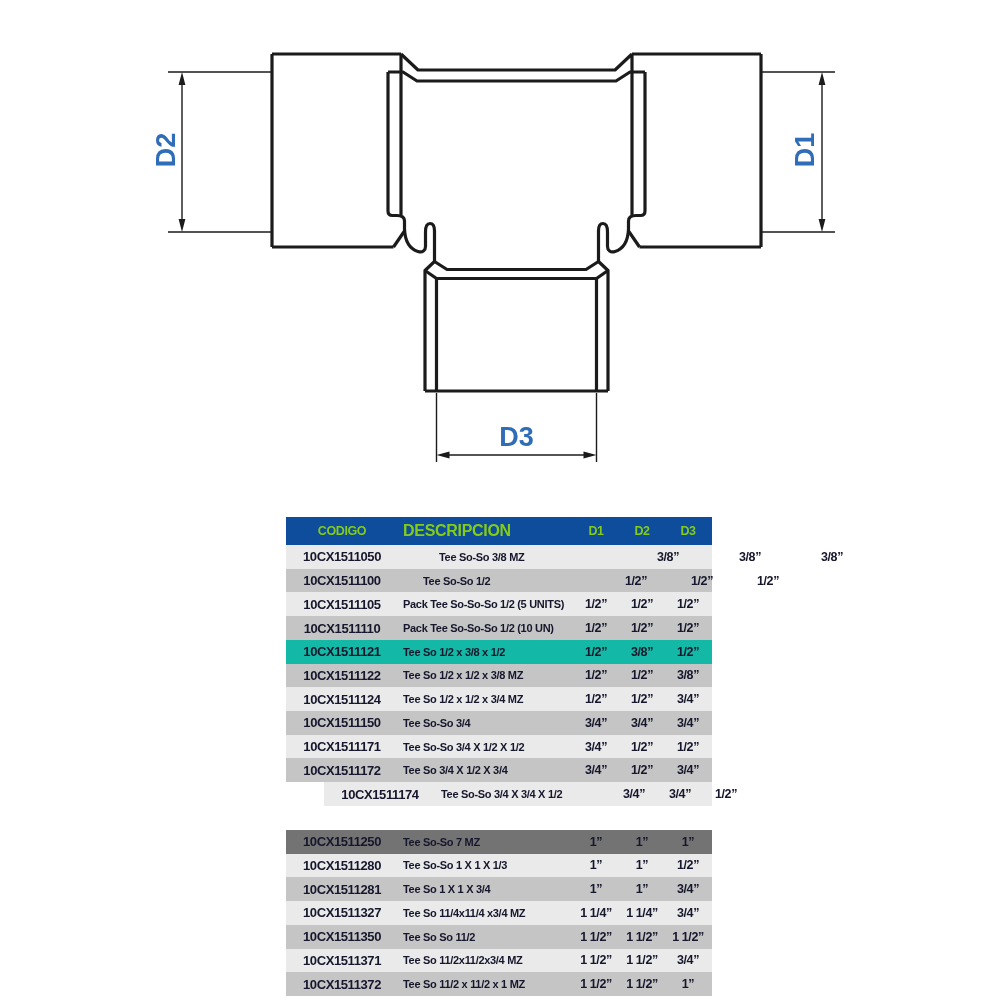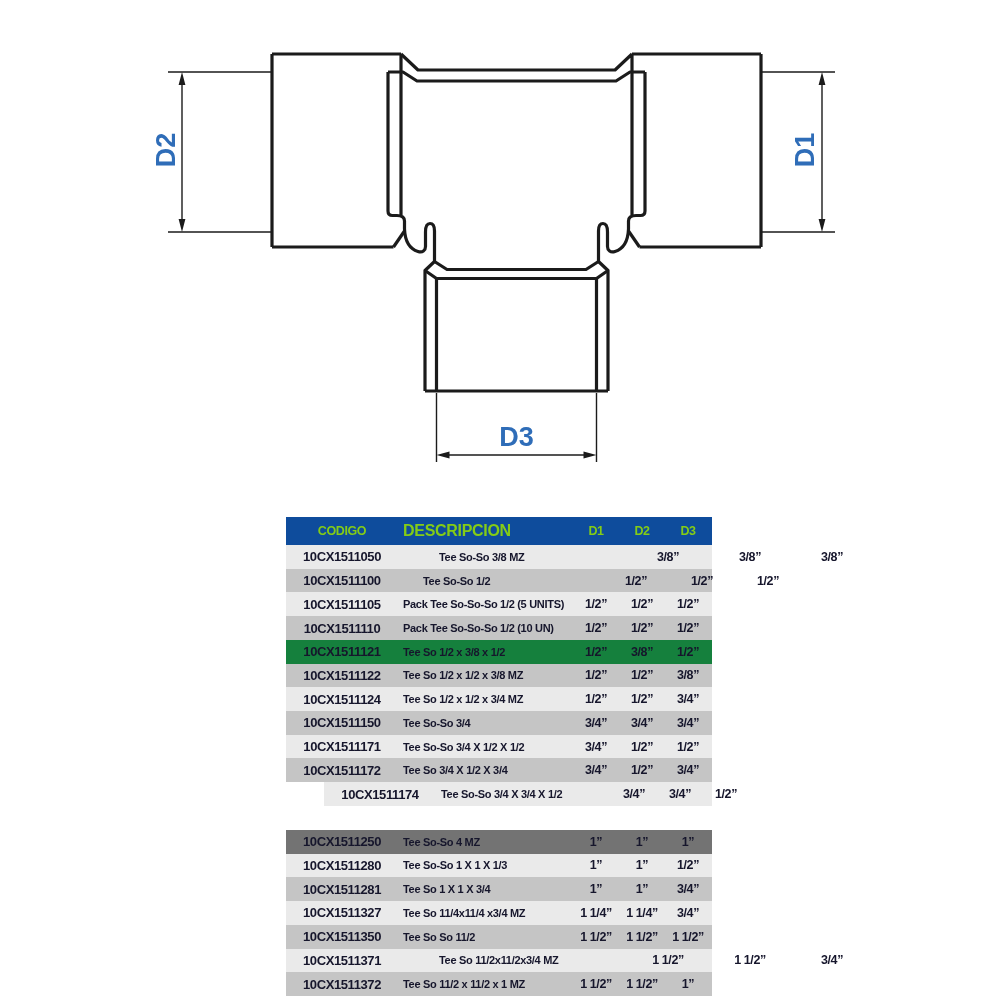--- a/index.html
+++ b/index.html
@@ -102,21 +102,21 @@
         <div class="c c-d2">1/2”</div>
         <div class="c c-d3">1/2”</div>
       </div>
       <div class="trow" style="background: rgb(197, 197, 197);">
         <div class="c c-code">10CX1511110</div>
         <div class="c c-desc">Pack Tee So-So-So 1/2 (10 UN)</div>
         <div class="c c-d1">1/2”</div>
         <div class="c c-d2">1/2”</div>
         <div class="c c-d3">1/2”</div>
       </div>
-      <div class="trow" style="background: #15803d;">
+      <div class="trow" style="background: #14b8a6;">
         <div class="c c-code">10CX1511121</div>
         <div class="c c-desc">Tee So 1/2 x 3/8 x 1/2</div>
         <div class="c c-d1">1/2”</div>
         <div class="c c-d2">3/8”</div>
         <div class="c c-d3">1/2”</div>
       </div>
       <div class="trow" style="background: rgb(197, 197, 197);">
         <div class="c c-code">10CX1511122</div>
         <div class="c c-desc">Tee So 1/2 x 1/2 x 3/8 MZ</div>
         <div class="c c-d1">1/2”</div>
@@ -153,21 +153,21 @@
       </div>
       <div class="trow" style="background: rgb(234, 234, 234); margin-left: 38px;">
         <div class="c c-code">10CX1511174</div>
         <div class="c c-desc">Tee So-So 3/4 X 3/4 X 1/2</div>
         <div class="c c-d1">3/4”</div>
         <div class="c c-d2">3/4”</div>
         <div class="c c-d3">1/2”</div>
       </div>
       <div class="trow" style="background: #737373; margin-top: 24px;">
         <div class="c c-code">10CX1511250</div>
-        <div class="c c-desc">Tee So-So 4 MZ</div>
+        <div class="c c-desc">Tee So-So 7 MZ</div>
         <div class="c c-d1">1”</div>
         <div class="c c-d2">1”</div>
         <div class="c c-d3">1”</div>
       </div>
       <div class="trow" style="background: rgb(234, 234, 234);">
         <div class="c c-code">10CX1511280</div>
         <div class="c c-desc">Tee So-So 1 X 1 X 1/3</div>
         <div class="c c-d1">1”</div>
         <div class="c c-d2">1”</div>
         <div class="c c-d3">1/2”</div>
@@ -186,21 +186,21 @@
         <div class="c c-d2">1 1/4”</div>
         <div class="c c-d3">3/4”</div>
       </div>
       <div class="trow" style="background: rgb(197, 197, 197);">
         <div class="c c-code">10CX1511350</div>
         <div class="c c-desc">Tee So So 11/2</div>
         <div class="c c-d1">1 1/2”</div>
         <div class="c c-d2">1 1/2”</div>
         <div class="c c-d3">1 1/2”</div>
       </div>
-      <div class="trow" style="background: rgb(234, 234, 234); gap: 36px;">
+      <div class="trow" style="background: rgb(234, 234, 234);">
         <div class="c c-code">10CX1511371</div>
         <div class="c c-desc">Tee So 11/2x11/2x3/4 MZ</div>
         <div class="c c-d1">1 1/2”</div>
         <div class="c c-d2">1 1/2”</div>
         <div class="c c-d3">3/4”</div>
       </div>
       <div class="trow" style="background: rgb(197, 197, 197);">
         <div class="c c-code">10CX1511372</div>
         <div class="c c-desc">Tee So 11/2 x 11/2 x 1 MZ</div>
         <div class="c c-d1">1 1/2”</div>

